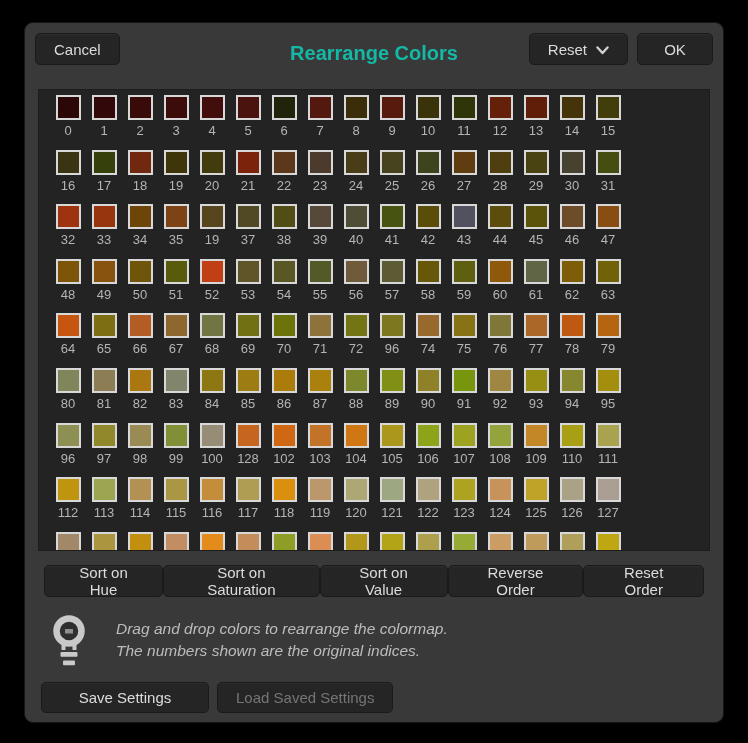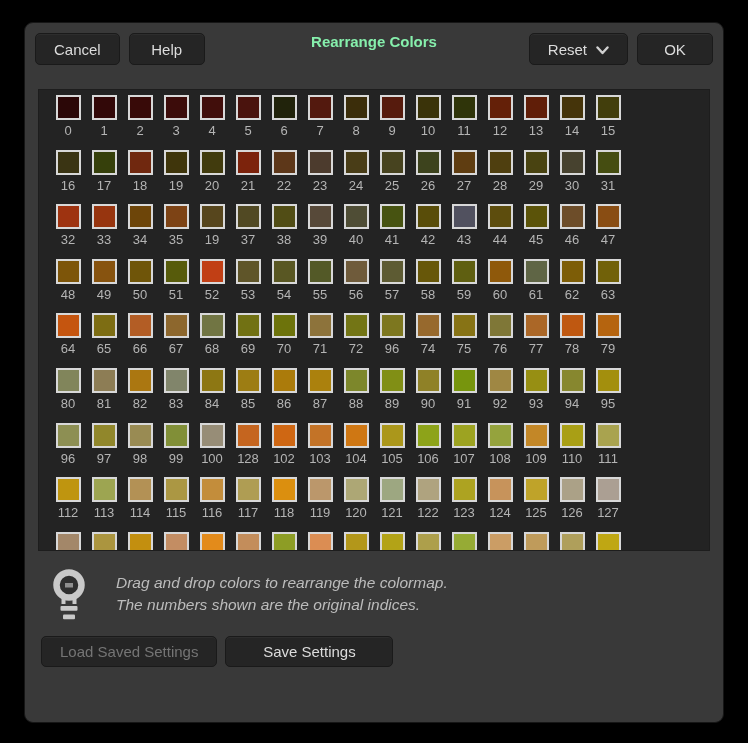--- a/index.html
+++ b/index.html
@@ -5,35 +5,35 @@
   * { box-sizing: border-box; margin: 0; padding: 0; }
   html, body { width: 748px; height: 743px; background: #000; overflow: hidden;
     font-family: "Liberation Sans", sans-serif; }
 
   .window {
     position: absolute; left: 24px; top: 22px; width: 700px; height: 701px;
     background: #393939; border: 1px solid #161616; border-radius: 9px;
   }
 
   
-  .header { position: relative; display: flex; align-items: flex-start;
+  .header { position: relative; display: flex; align-items: flex-end;
     margin: 10px 10px 0 10px; height: 32px; }
   .btn {
     background: #252525; border: 1px solid #1a1a1a; border-radius: 5px;
     color: #dcdcdc; font-size: 15px; padding: 6px 18px; height: 32px;
     display: inline-flex; align-items: center; justify-content: center;
     box-shadow: inset 0 1px 0 rgba(255,255,255,0.04); cursor: pointer;
     font-family: "Liberation Sans", sans-serif;
   }
   .header .btn { min-width: 76px; }
   .header .left { display: flex; gap: 9px; }
   .header .right { display: flex; gap: 9px; margin-left: auto; }
   .dialog-title {
     position: absolute; left: 0; right: 0; text-align: center;
-    color: #86efac; font-weight: bold; font-size: 15px; pointer-events: none;
+    color: #14b8a6; font-weight: bold; font-size: 20px; pointer-events: none;
   }
   .chev { margin-left: 9px; display: inline-block; }
 
   
   .panel {
     margin: 24px 13px 0 13px; height: 462px; background: #232323;
     border: 1px solid #1d1d1d; overflow: hidden; padding: 5px 0 0 11px;
   }
   .grid { display: grid; grid-auto-rows: 54.6px; }
   .cell { display: flex; flex-direction: column; align-items: center; cursor: grab; }
@@ -56,21 +56,20 @@
   .btn.disabled { color: #757575; cursor: default; }
 </style>
 </head>
 <body>
 
 <div class="window">
 
   <div class="header">
     <div class="left">
       <button class="btn">Cancel</button>
-      <button class="btn">Help</button>
     </div>
     <div class="dialog-title">Rearrange Colors</div>
     <div class="right">
       <button class="btn">
         <span>Reset</span>
         <span class="chev">
           <svg width="13" height="9" viewBox="0 0 13 9">
             <path d="M1.5 1.5 L6.5 7 L11.5 1.5" fill="none" stroke="#d0d0d0" stroke-width="2.4" stroke-linecap="round" stroke-linejoin="round"></path>
           </svg>
         </span>
@@ -637,35 +636,42 @@
         </div>
         <div class="cell">
           <div class="swatch" style="background: rgb(175, 159, 91);"></div>
         </div>
         <div class="cell">
           <div class="swatch" style="background: rgb(191, 167, 19);"></div>
         </div>
       </div>
   </div>
 
+  <div class="sort-row">
+    <button class="btn">Sort on Hue</button>
+    <button class="btn">Sort on Saturation</button>
+    <button class="btn">Sort on Value</button>
+    <button class="btn">Reverse Order</button>
+    <button class="btn">Reset Order</button>
+  </div>
 
   <div class="hint">
     <span class="hint-icon">
       <svg width="41" height="52" viewBox="0 0 41 52">
         <circle cx="20" cy="17" r="12.5" fill="#2f2f2f" stroke="#c9c9c9" stroke-width="6.5"></circle>
         <rect x="16" y="15" width="8" height="4.5" fill="#8f8f8f"></rect>
         <path d="M14.5 29 L14.5 36 M25.5 29 L25.5 36" stroke="#c9c9c9" stroke-width="4"></path>
         <rect x="11.5" y="38" width="17" height="4.8" fill="#c9c9c9" rx="1"></rect>
         <rect x="14" y="46.5" width="12" height="4.8" fill="#c9c9c9" rx="1"></rect>
       </svg>
     </span>
     <div class="hint-text">
       <div>Drag and drop colors to rearrange the colormap.</div>
       <div>The numbers shown are the original indices.</div>
     </div>
   </div>
 
   <div class="settings-row">
+    <button class="btn">Save Settings</button>
     <button class="btn disabled" id="load-settings-btn" aria-disabled="true">Load Saved Settings</button>
-    <button class="btn">Save Settings</button>
   </div>
 
 </div>
 
 </body></html>

